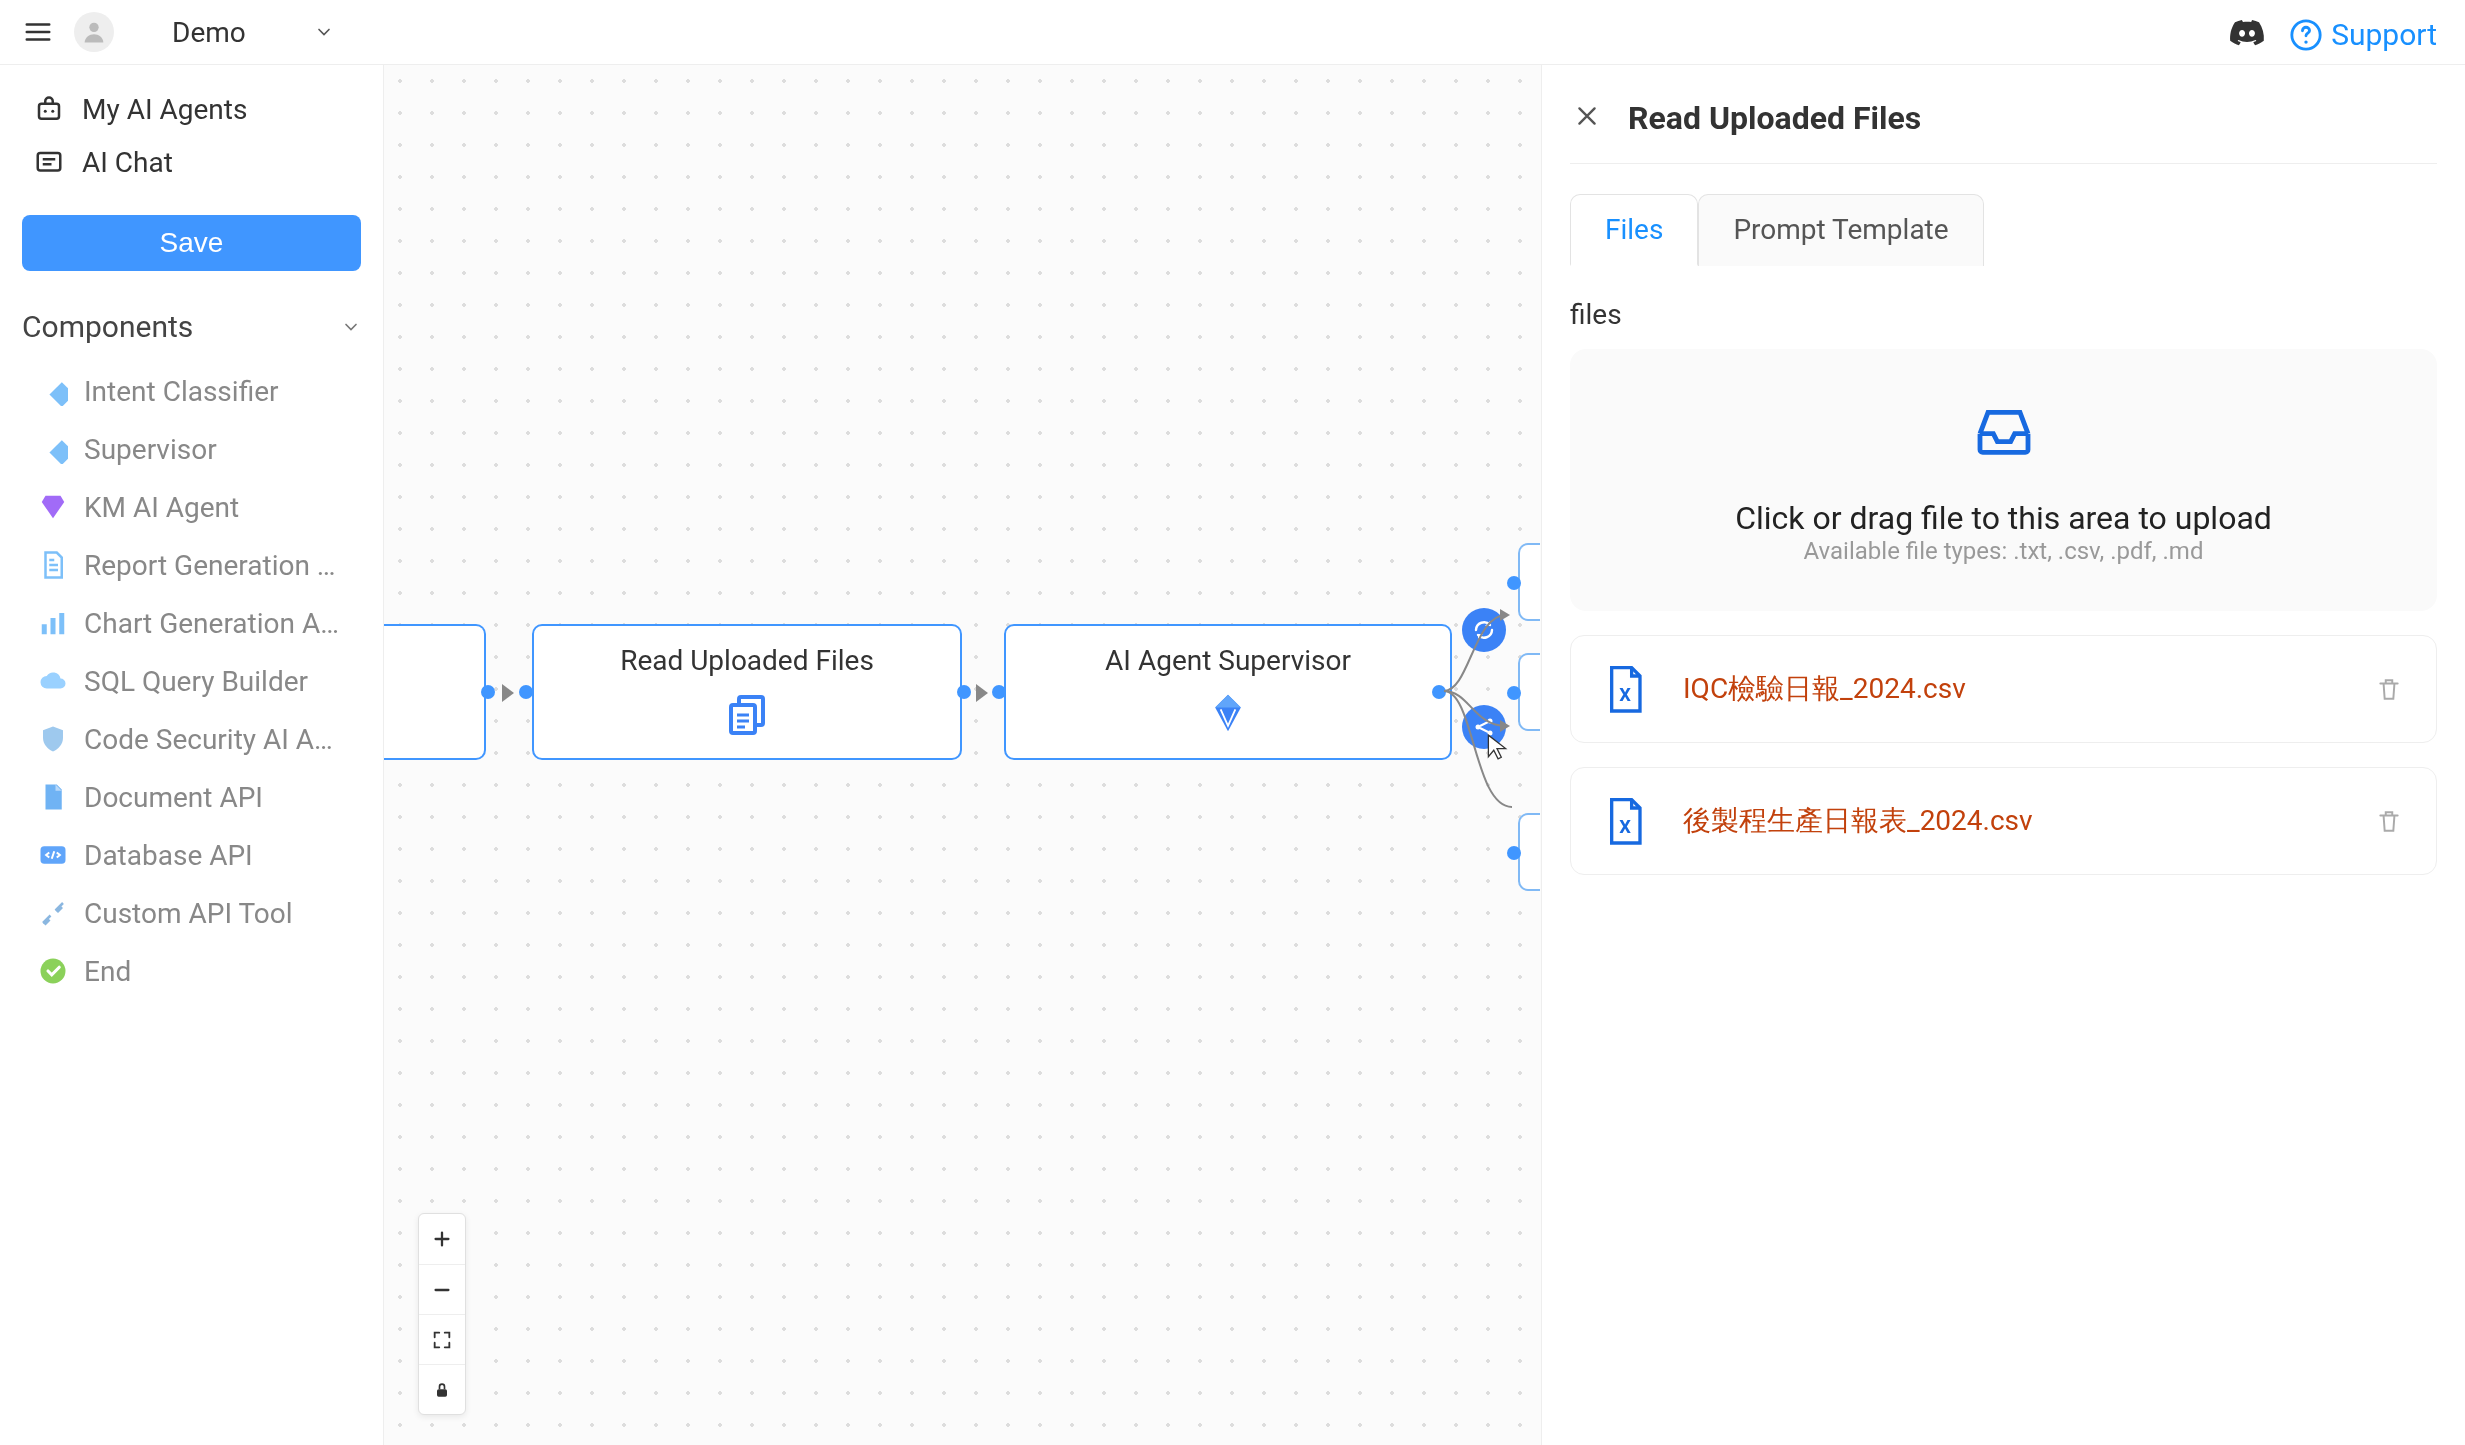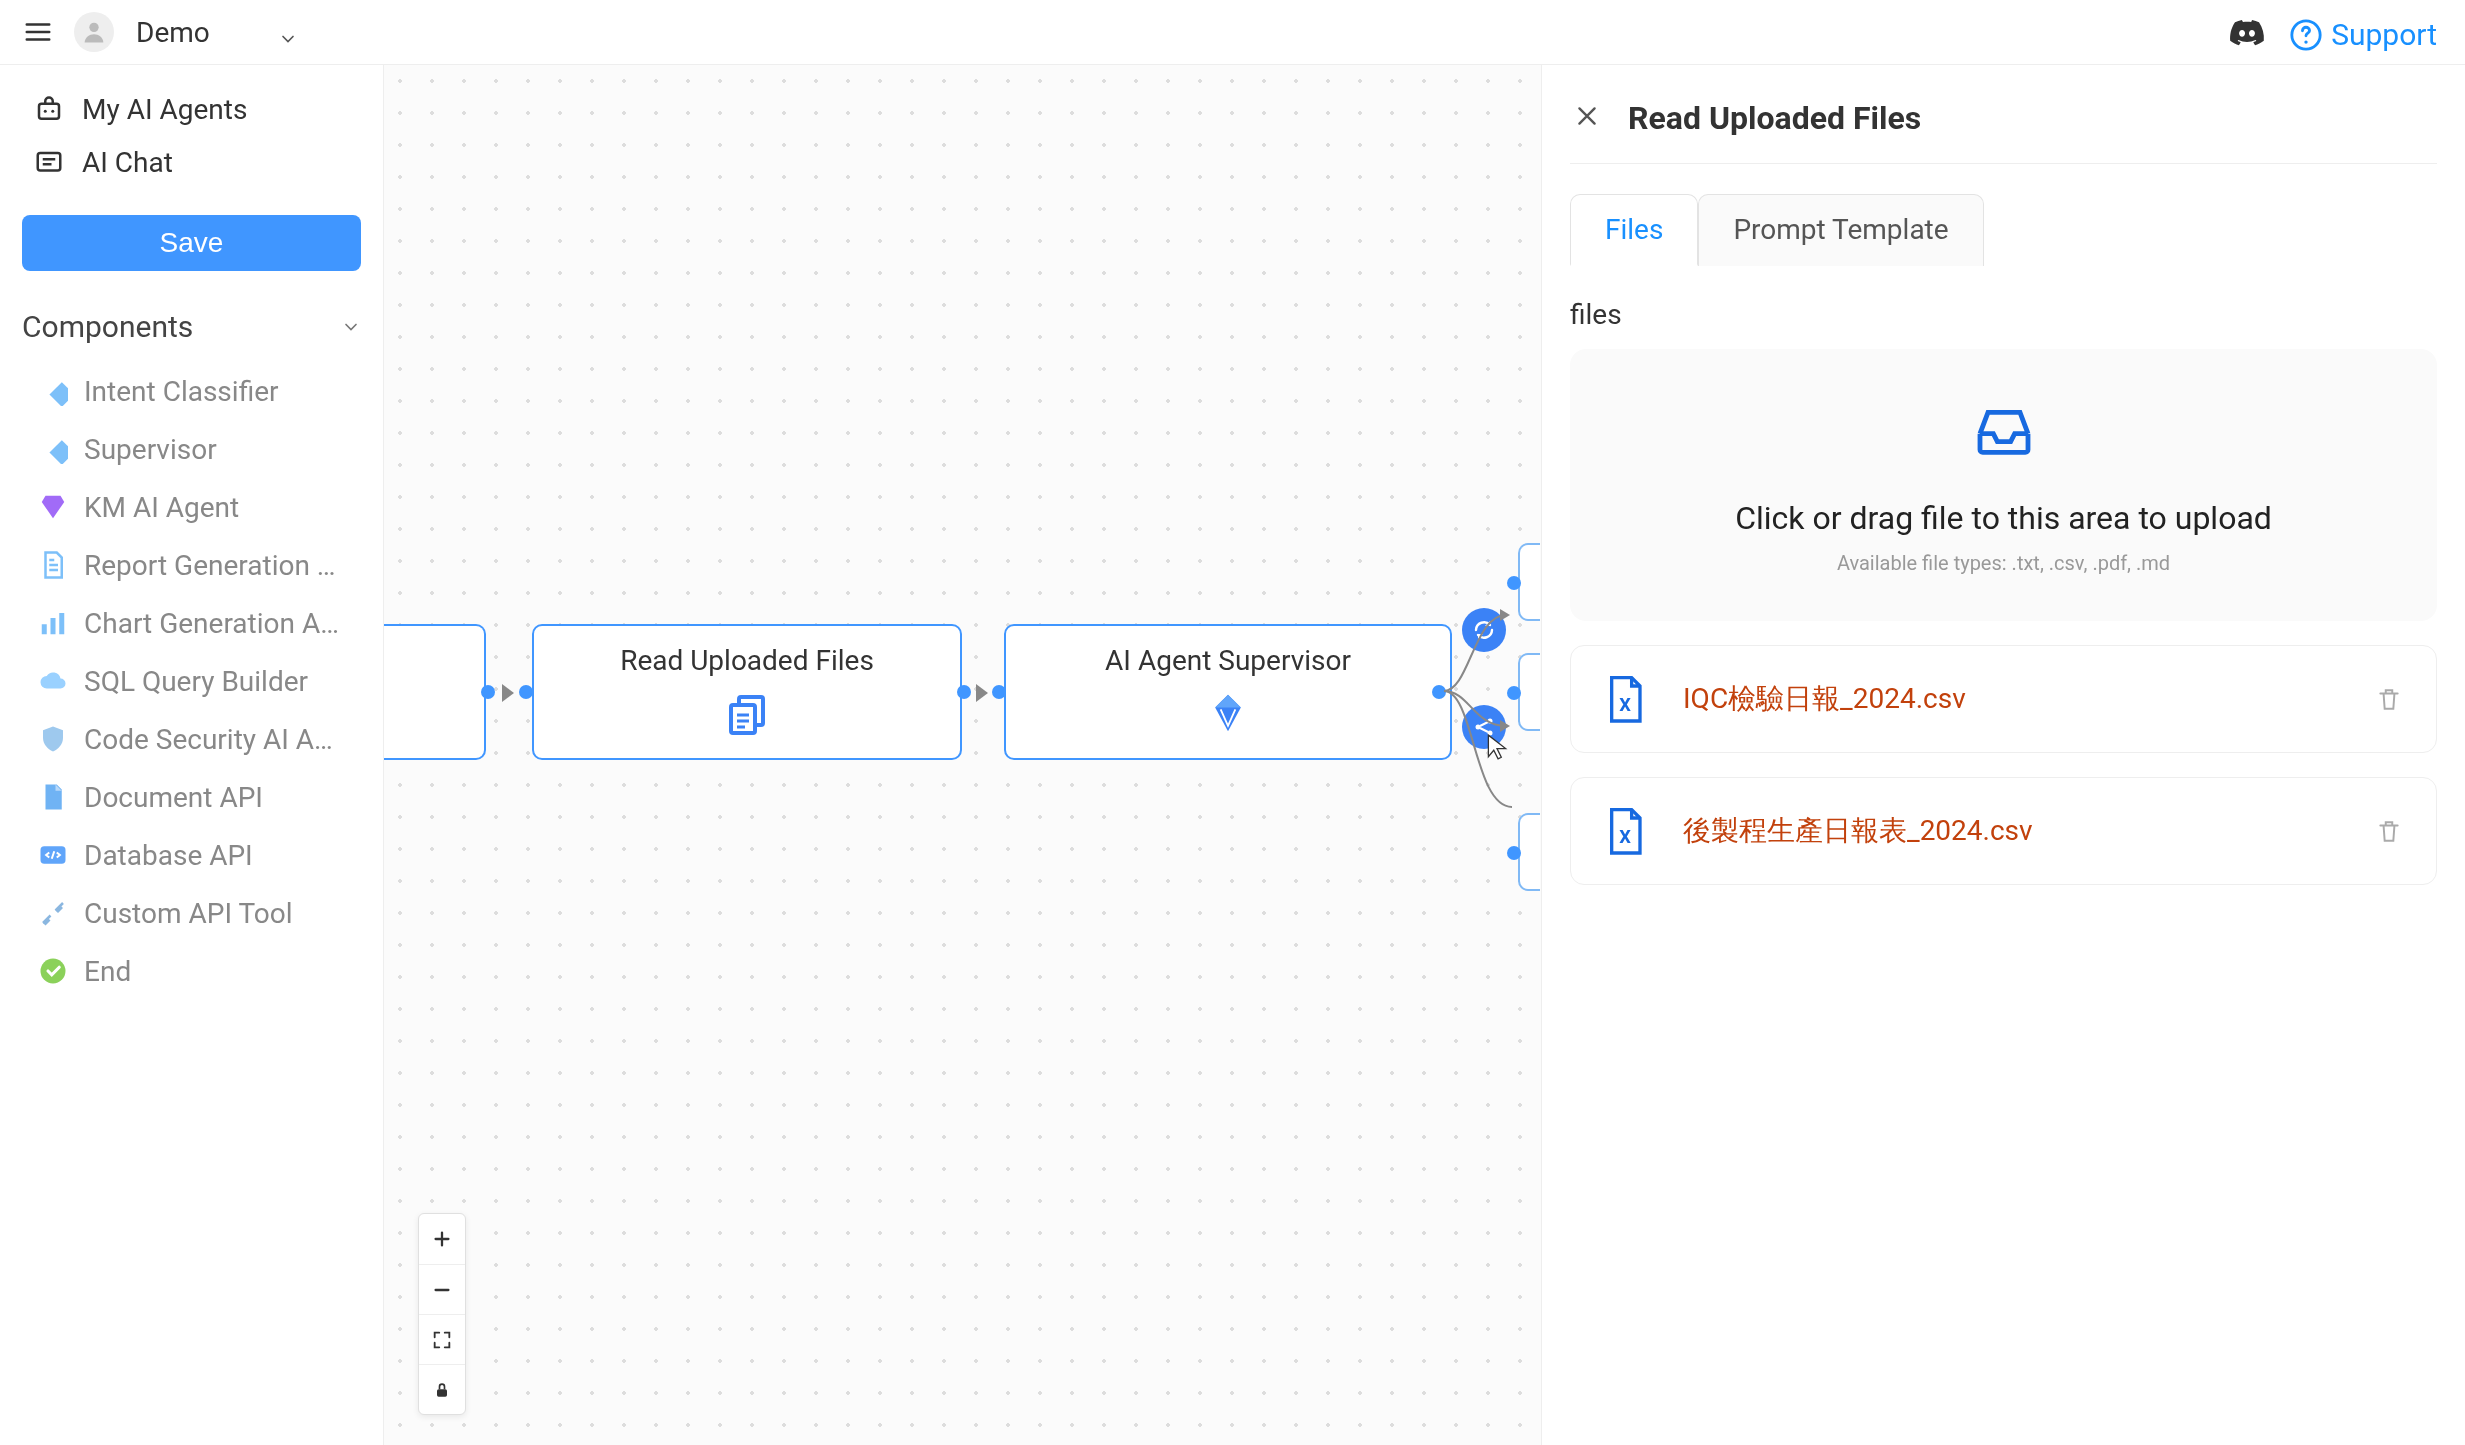--- a/index.html
+++ b/index.html
@@ -26,22 +26,23 @@
       gap: 18px;
     }
     .hamburger { width: 36px; height: 36px; cursor: pointer; display:flex;align-items:center;justify-content:center;}
     .hamburger svg { width: 30px; height: 30px; }
     .avatar {
       width: 40px; height: 40px; border-radius: 50%;
       background: #eee; display: flex; align-items: center; justify-content: center;
     }
     .avatar svg { width: 28px; height: 28px; fill: #bbb; }
     .workspace-select {
-      display: flex; align-items: flex-end; gap: 68px; cursor: pointer; font-size: 28px;
+      display: flex; align-items: center; gap: 68px; cursor: pointer; font-size: 28px;
       padding-left: 4px;
+      margin-left: 36px;
     }
     .top-right {
       display: flex; align-items: flex-end; gap: 22px;
     }
     .discord-icon { width: 40px; height: 40px; cursor: pointer;display:flex;align-items:center;justify-content:center;}
     .support-link {
       display: flex; align-items: center; gap: 8px;
       color: #1890ff; font-size: 30px; cursor: pointer;
     }
     .help-circle { width: 34px; height: 34px; }
@@ -170,21 +171,21 @@
     .upload-area {
       margin-top: 18px;
       background: #fafafa;
       border-radius: 16px;
       padding: 50px 20px 46px 20px;
       text-align:center;
       cursor:pointer;
     }
     .upload-icon svg { width: 64px; height: 64px; stroke:#1769e0; }
     .upload-title { font-size: 32px; color:#222; margin-top: 32px;}
-    .upload-sub { font-size: 20px; color:#999; margin-top: 14px;}
+    .upload-sub { font-size: 24px; color:#999; }
     
     .file-card {
       margin-top: 24px;
       border: 1px solid #eee; border-radius: 14px;
       display: flex; align-items: center;
       padding: 30px 34px; gap: 38px;
       cursor: default;
     }
     .file-icon { width: 40px; height: 46px; flex-shrink:0;}
     .file-name { color:#c2410c; font-size: 28px; flex:1;}

